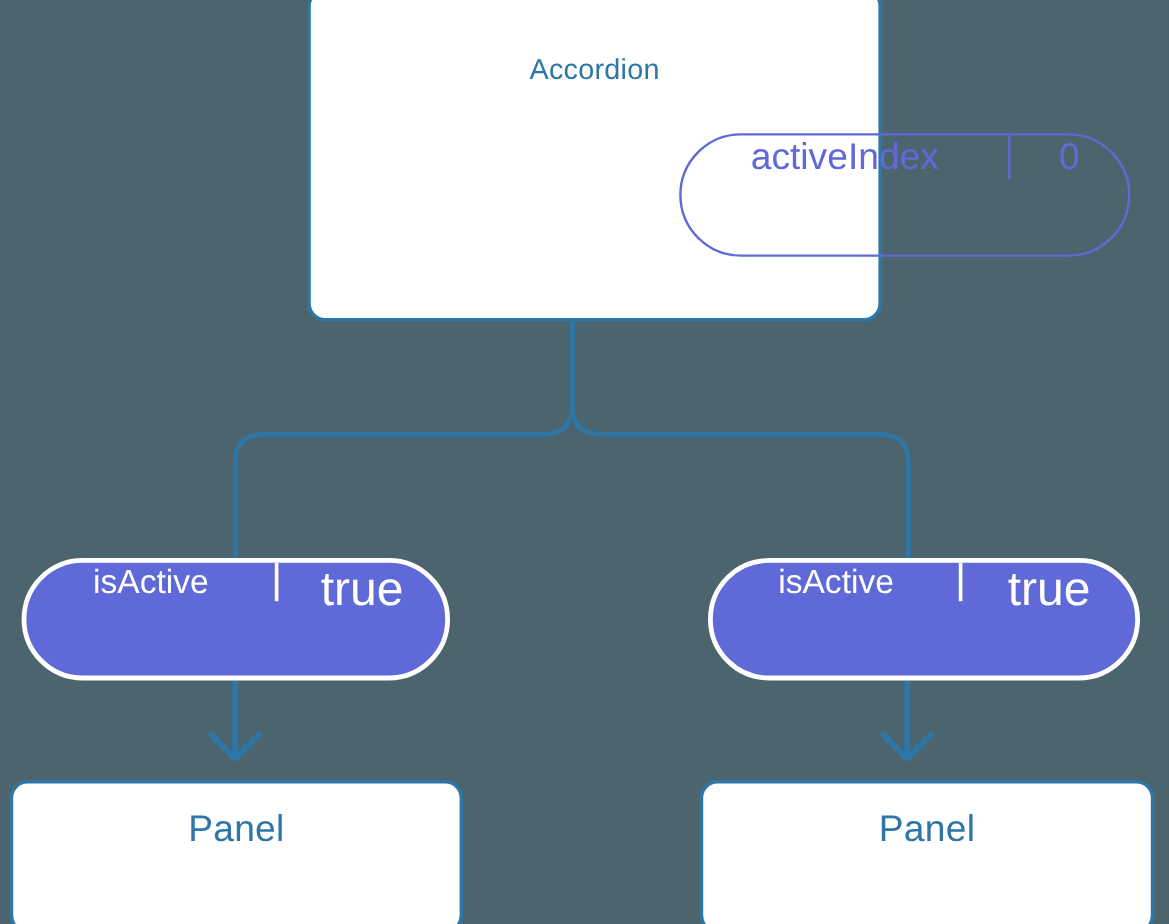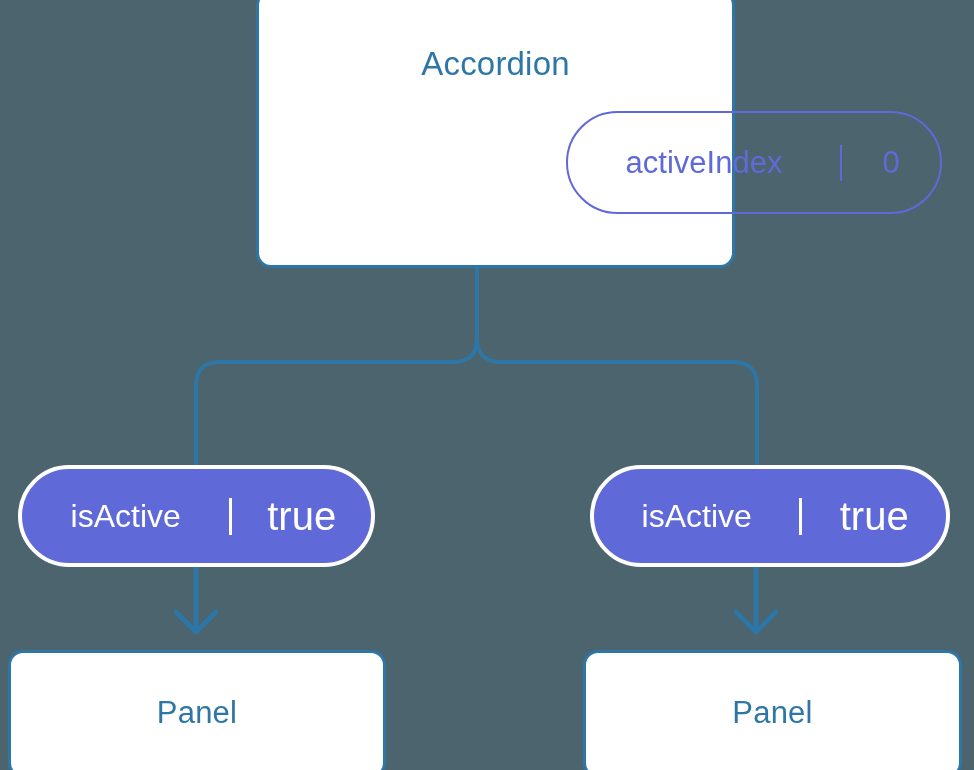--- a/index.html
+++ b/index.html
@@ -41,40 +41,40 @@
 
   
   .card {
     background: #ffffff;
     border: 3px solid #2e76a5;
     border-radius: 15px;
     box-sizing: border-box;
   }
   .card-title {
     color: #2e76a5;
-    font-size: 33px;
+    font-size: 24px;
     font-weight: 400;
     text-align: center;
     letter-spacing: 0.2px;
   }
 
   #accordion-card {
     left: 256px;
     top: -10px;
     width: 479px;
     height: 278px;
   }
   #accordion-card .card-title {
     margin-top: 52px;
   }
 
   
   .pill {
     display: flex;
-    align-items: center;
+    align-items: flex-start;
     box-sizing: border-box;
     border-radius: 999px;
     overflow: hidden;
   }
   .pill-key, .pill-val {
     display: flex;
     align-items: center;
     justify-content: center;
     box-sizing: border-box;
     white-space: nowrap;
@@ -103,21 +103,21 @@
   #active-index-pill .pill-key { width: 277px; }
   #active-index-pill .pill-val { width: 99px; }
 
   
   .pill-filled {
     border: 4px solid #ffffff;
     background: #6069d8;
   }
   .pill-filled .pill-key {
     color: #ffffff;
-    font-size: 32px;
+    font-size: 28px;
     border-right: 3px solid #ffffff;
   }
   .pill-filled .pill-val {
     color: #ffffff;
     font-size: 40px;
   }
 
   #pill-left {
     left: 18px;
     top: 465px;
@@ -143,21 +143,21 @@
     width: 378px;
     height: 128px;
   }
   #panel-right {
     left: 583px;
     top: 650px;
     width: 379px;
     height: 128px;
   }
   .panel .card-title {
-    margin-top: 42px;
+    margin-top: 20px;
     font-size: 31px;
   }
 </style>
 </head>
 <body>
 
 <div id="canvas">
 
   <svg id="connectors" viewBox="0 0 974 770" width="974" height="770" fill="none">
 

